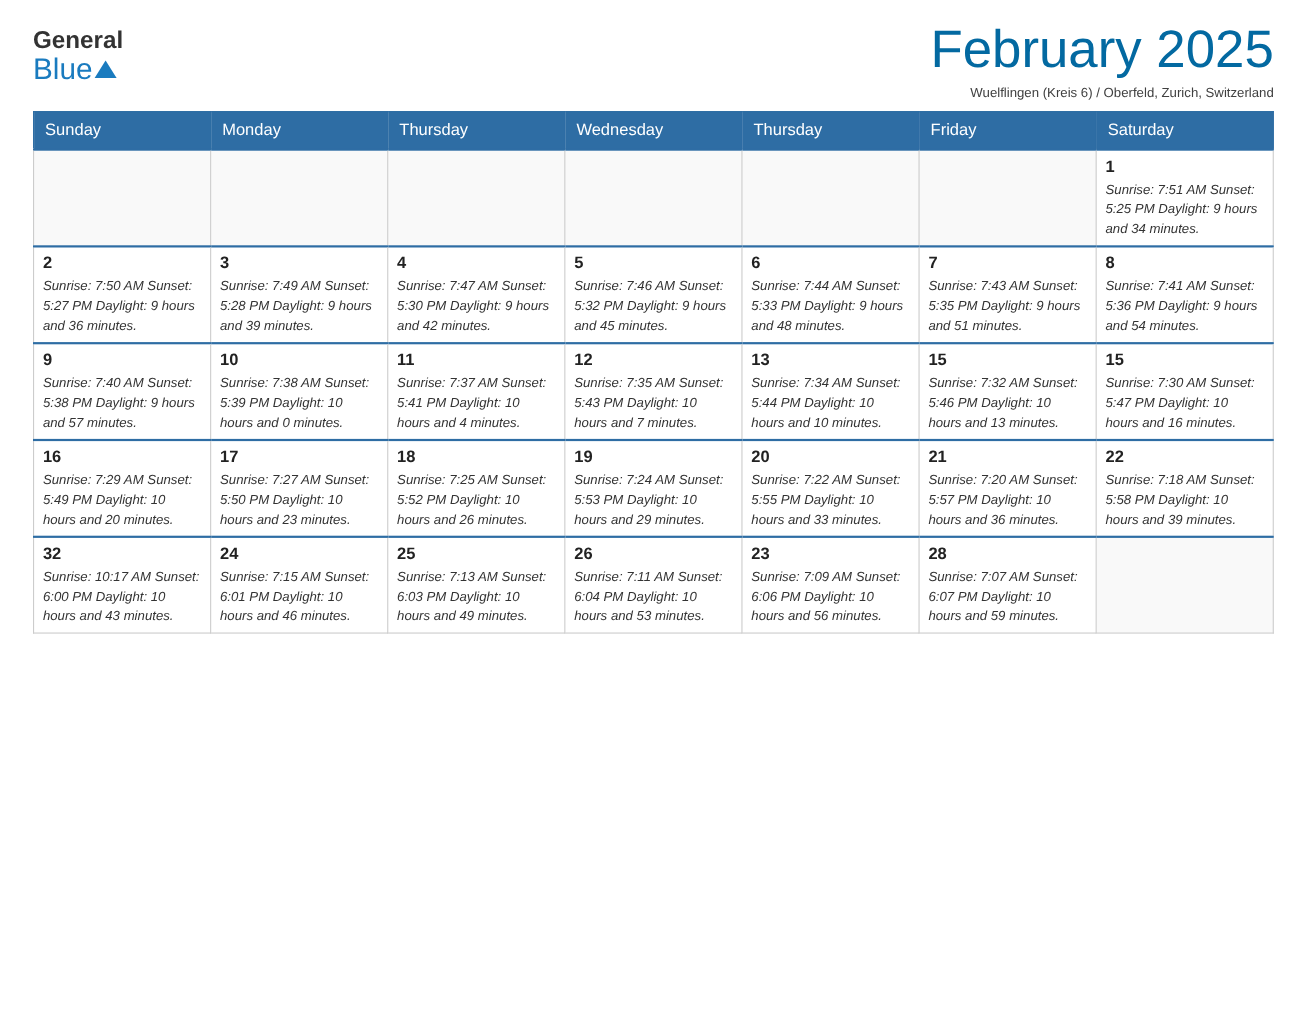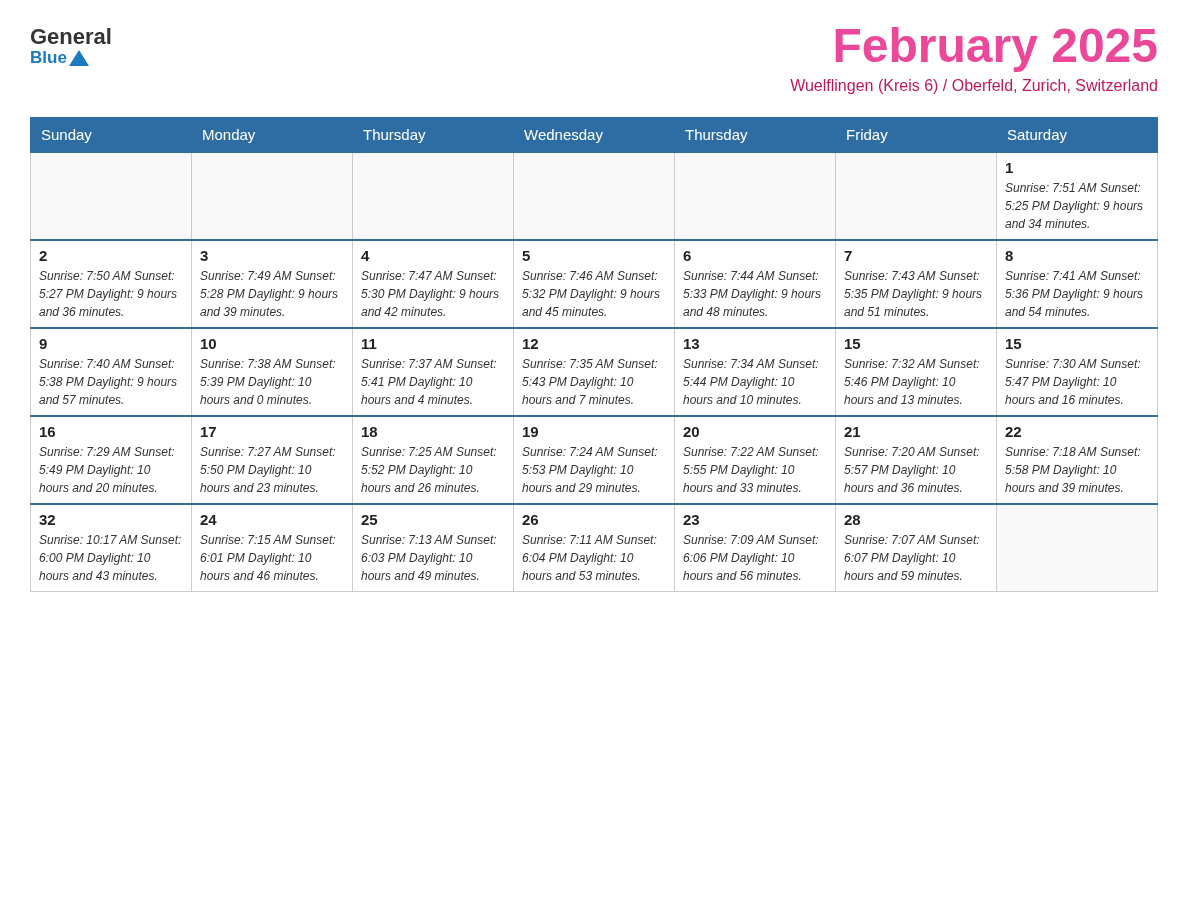--- a/index.html
+++ b/index.html
@@ -6,65 +6,65 @@
     body {
       font-family: Arial, sans-serif;
       background: #fff;
       color: #333;
       padding: 20px 30px;
     }
     .header {
       display: flex;
       align-items: flex-start;
       justify-content: space-between;
-      margin-bottom: 22px;
+      margin-bottom: 10px;
     }
     .logo {
       display: flex;
       flex-direction: column;
       align-items: flex-start;
       padding-top: 5px;
     }
     .logo-general {
       font-size: 22px;
       font-weight: bold;
       color: #333;
       letter-spacing: 0;
       line-height: 1.1;
     }
     .logo-blue {
-      font-size: 17px;
-      font-weight: bold;
+      font-size: 27px;
+      font-weight: normal;
       color: #1a7bbf;
       line-height: 1.1;
       display: flex;
       align-items: center;
     }
     .logo-triangle {
       width: 0;
       height: 0;
       border-left: 10px solid transparent;
       border-right: 10px solid transparent;
       border-bottom: 16px solid #1a7bbf;
       display: inline-block;
       margin-left: 2px;
       margin-bottom: 2px;
     }
     .title-section {
       text-align: right;
     }
     .month-title {
       font-size: 48px;
-      font-weight: bold;
-      color: #ec4899;
+      font-weight: normal;
+      color: #0369a1;
       line-height: 1.1;
     }
     .location {
-      font-size: 16px;
-      color: #be185d;
+      font-size: 12px;
+      color: #404040;
       margin-top: 4px;
     }
     .calendar {
       width: 100%;
       border-collapse: collapse;
       margin-top: 0;
     }
     .calendar th {
       background-color: #2e6da4;
       color: #fff;

